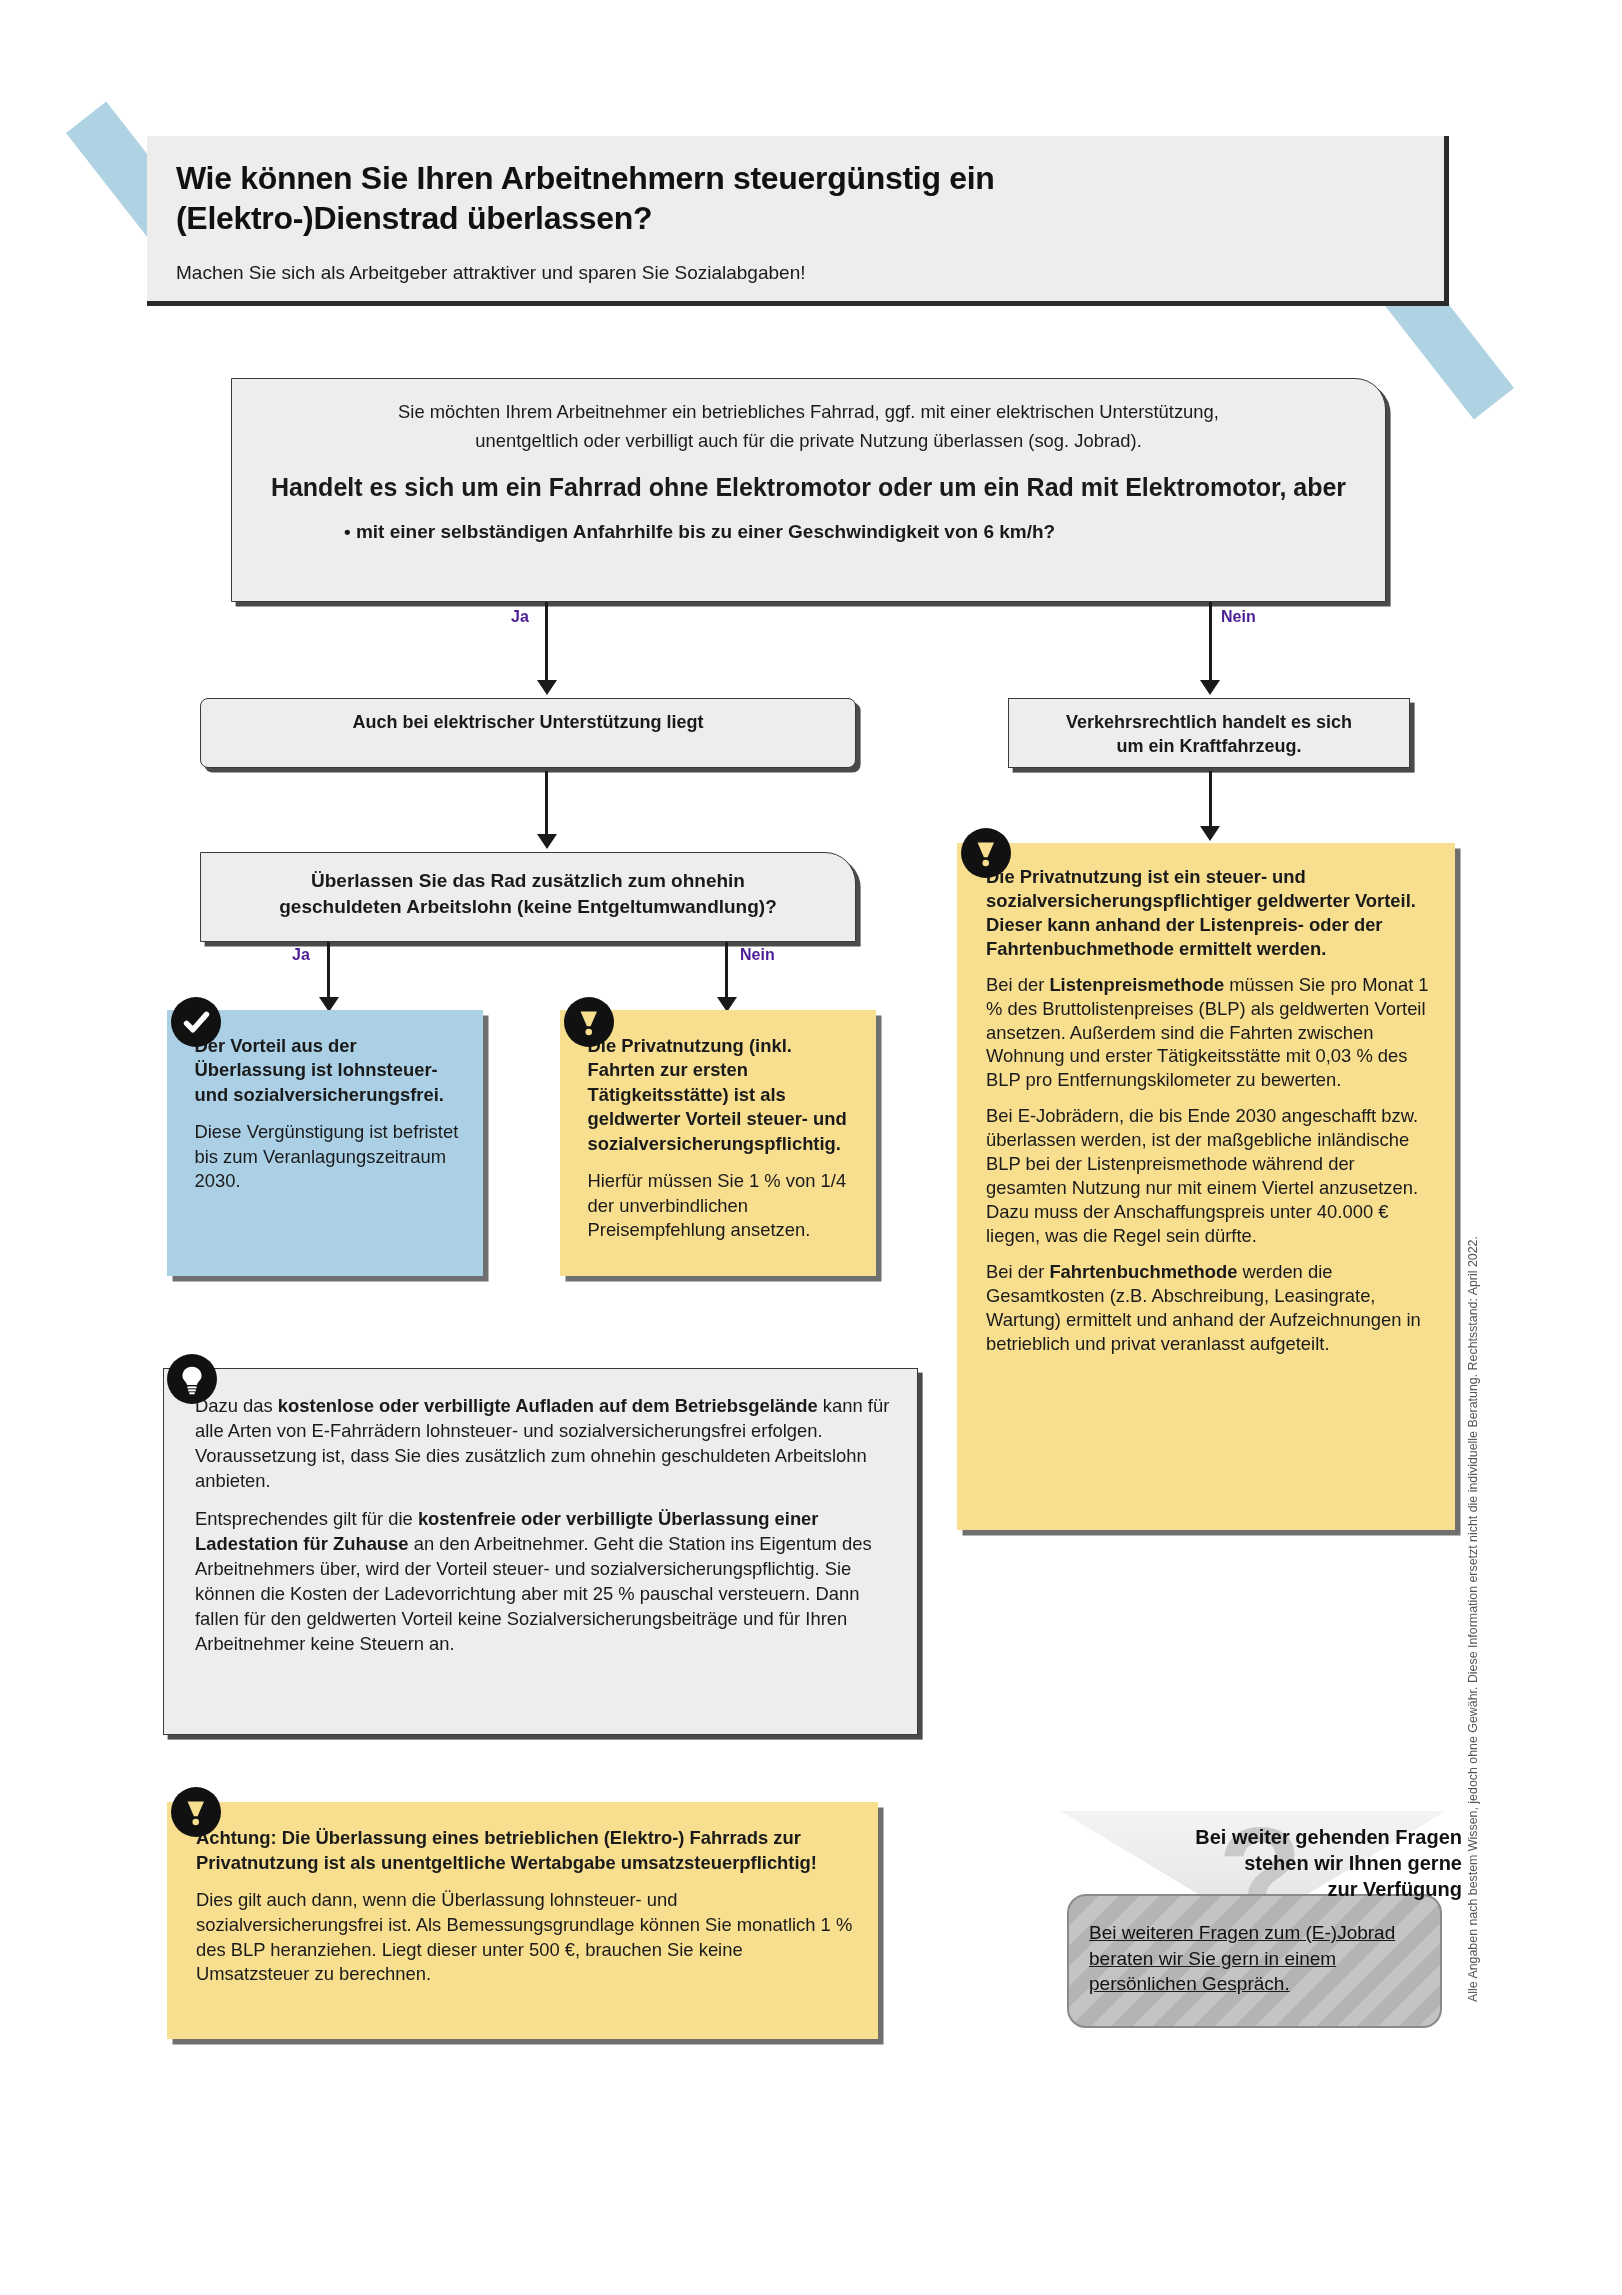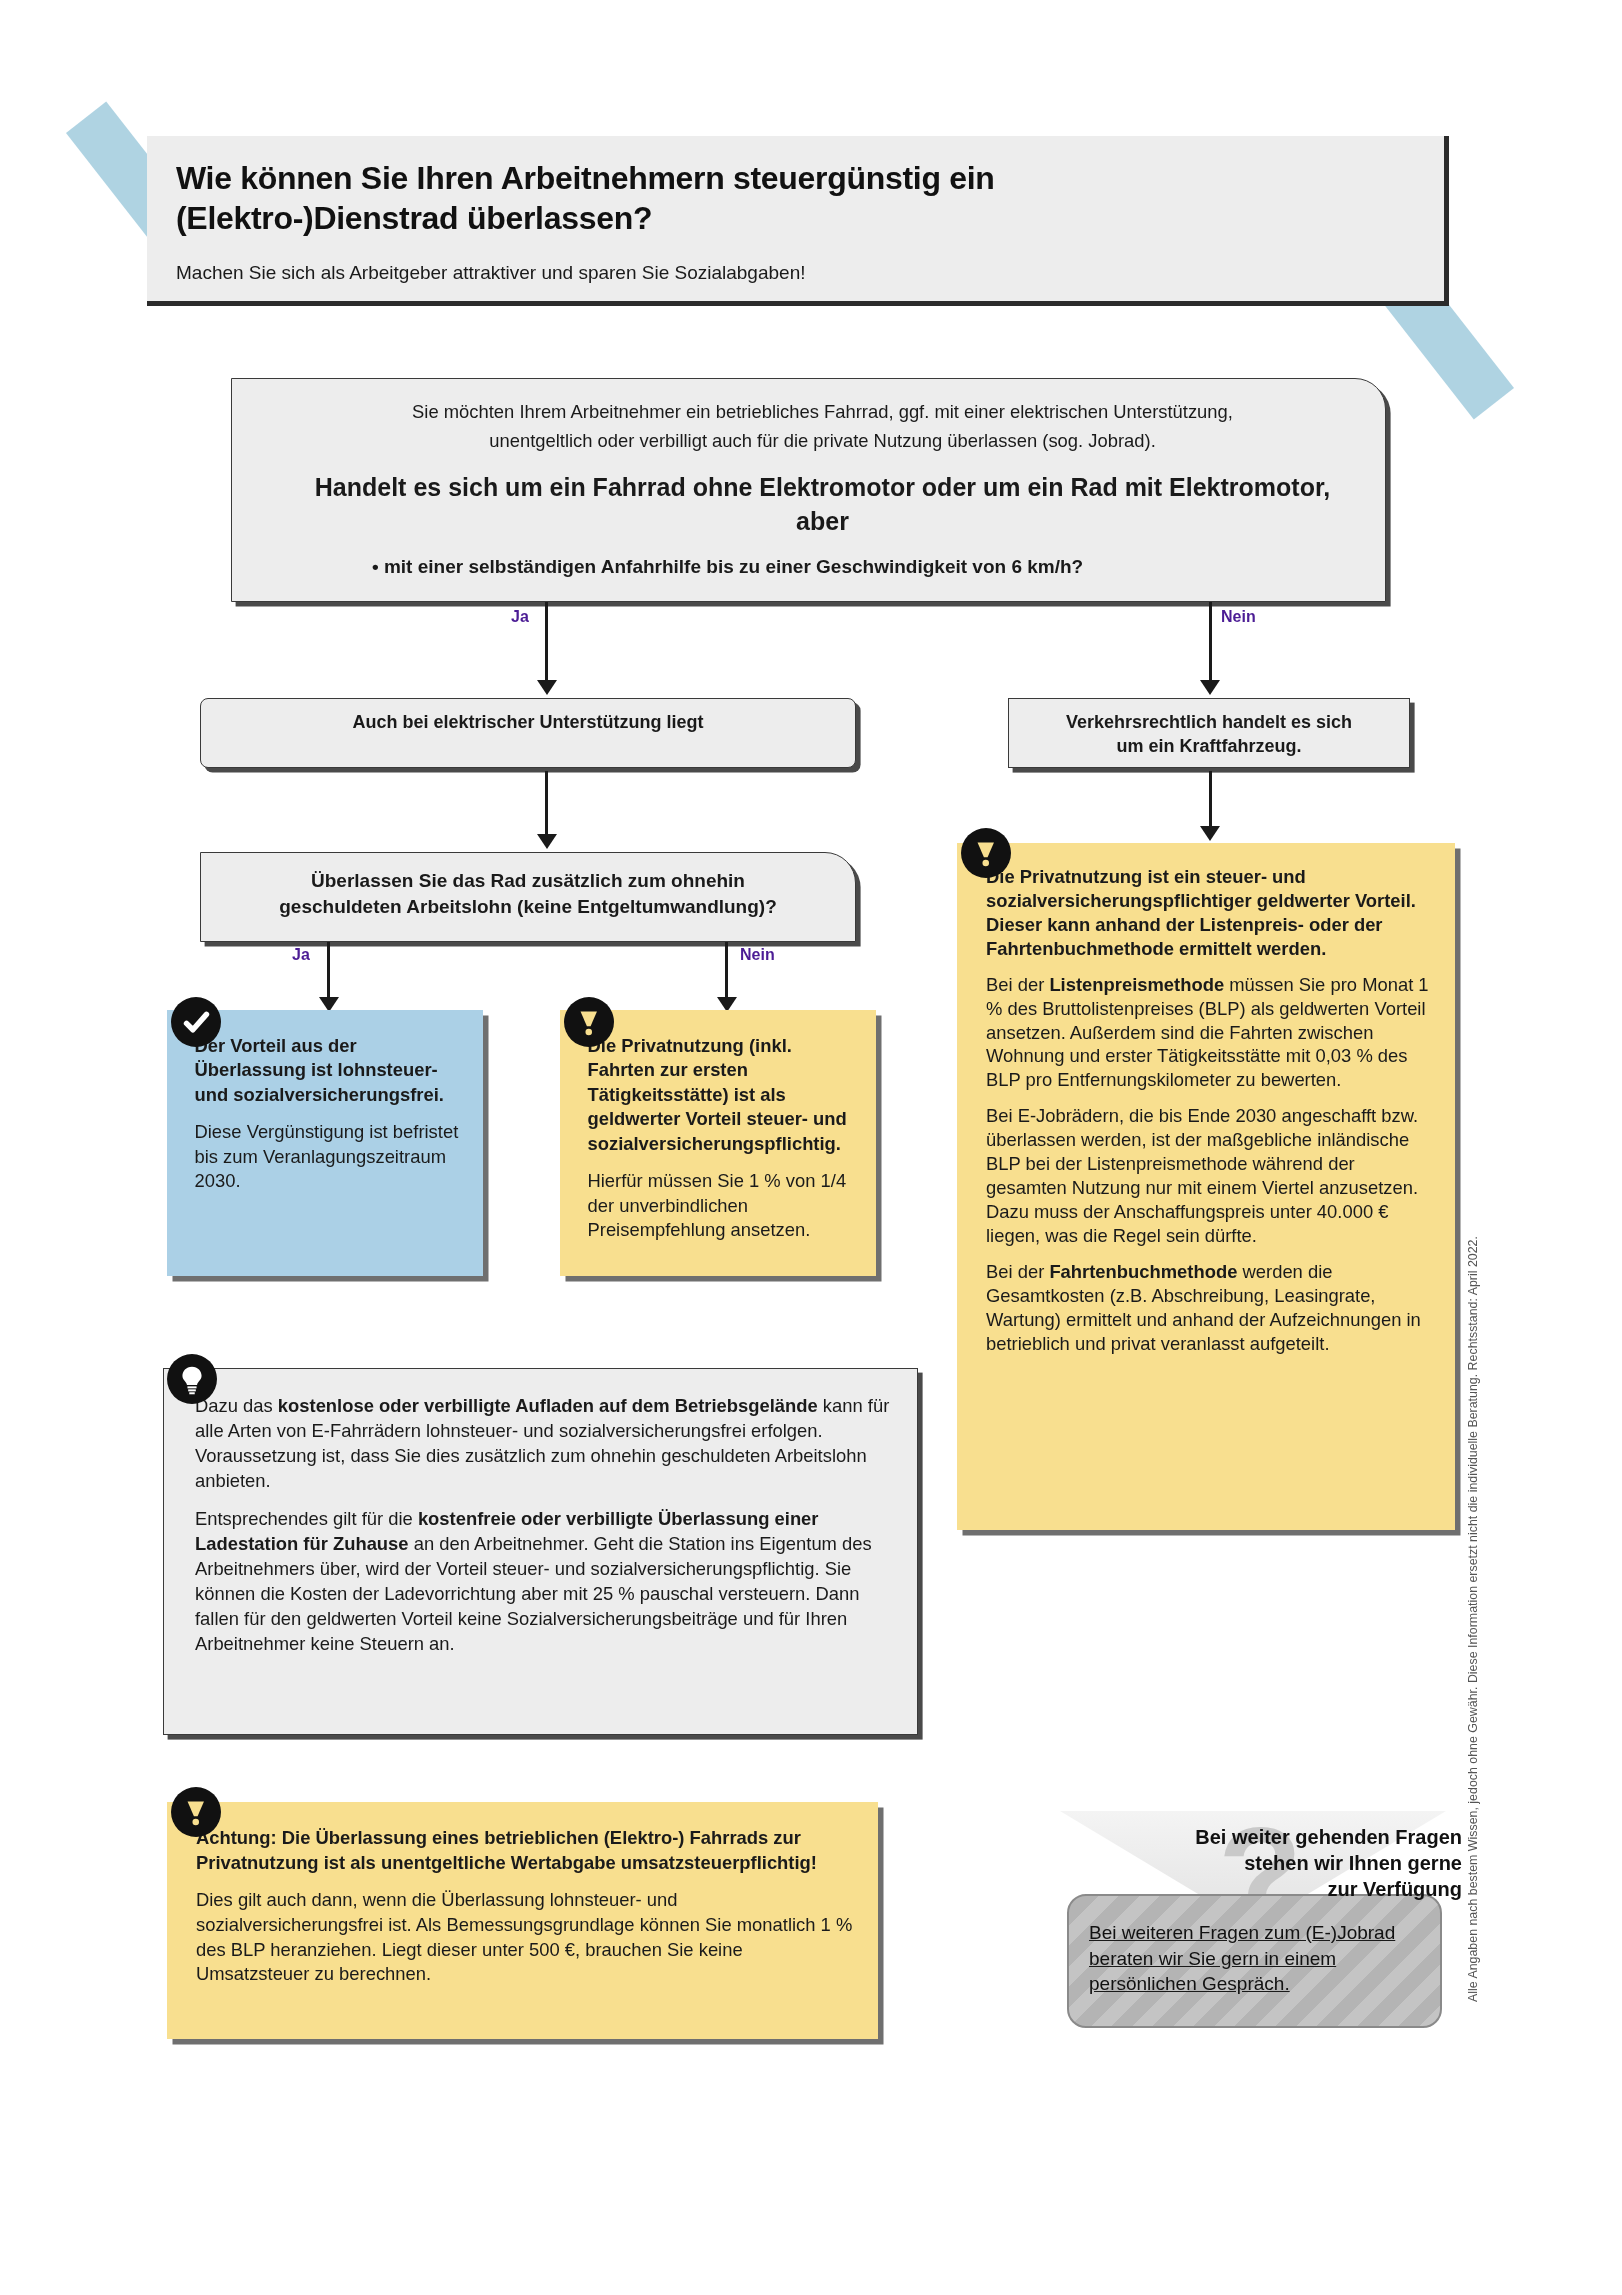--- a/index.html
+++ b/index.html
@@ -87,21 +87,21 @@
   .box-inner {
     padding: 13px 22px;
     font-size: 18px;
     line-height: 1.38;
   }
   .ctr { text-align: center; }
   .b { font-weight: bold; }
 
   
   #q1 { left: 231px; top: 378px; width: 1155px; min-height: 224px; }
-  #q1 .box-inner { padding: 20px 35px 18.4px; margin-left: 28px; }
+  #q1 .box-inner { padding: 20px 35px 18.4px; }
   #q1 p { margin: 0 0 3.7px; }
   #q1 .lead { font-size: 18.4px; }
   #q1 .bold-q { font-weight: bold; font-size: 25px; margin-top: 16.5px; }
   #q1 ul { margin: 14.7px 0 0; padding: 0; list-style: none; }
   #q1 li {
     font-weight: bold;
     font-size: 19px;
     margin: 0 0 1.8px;
     padding-left: 88px;
     text-indent: -11px;

